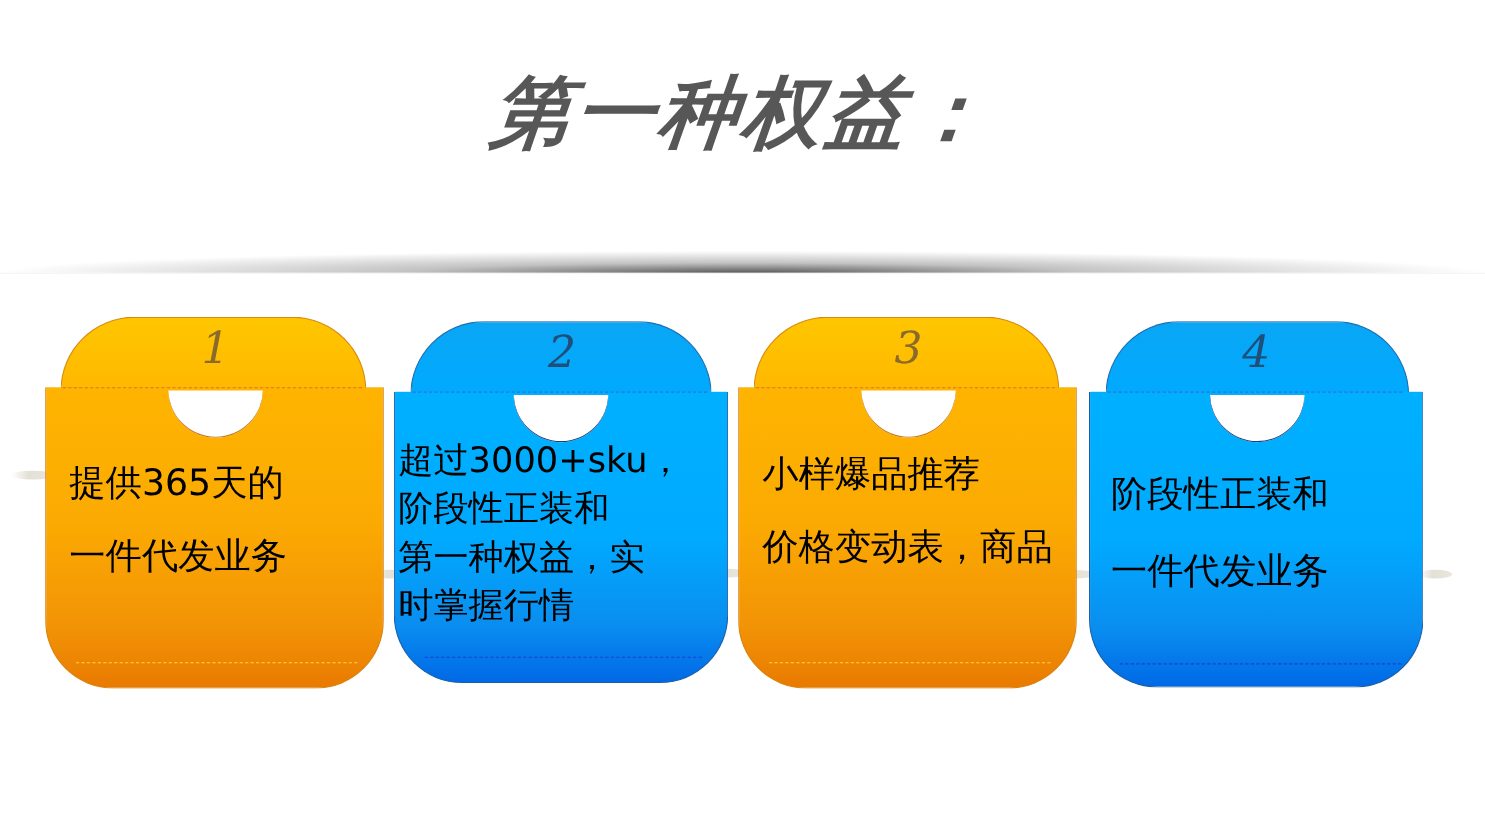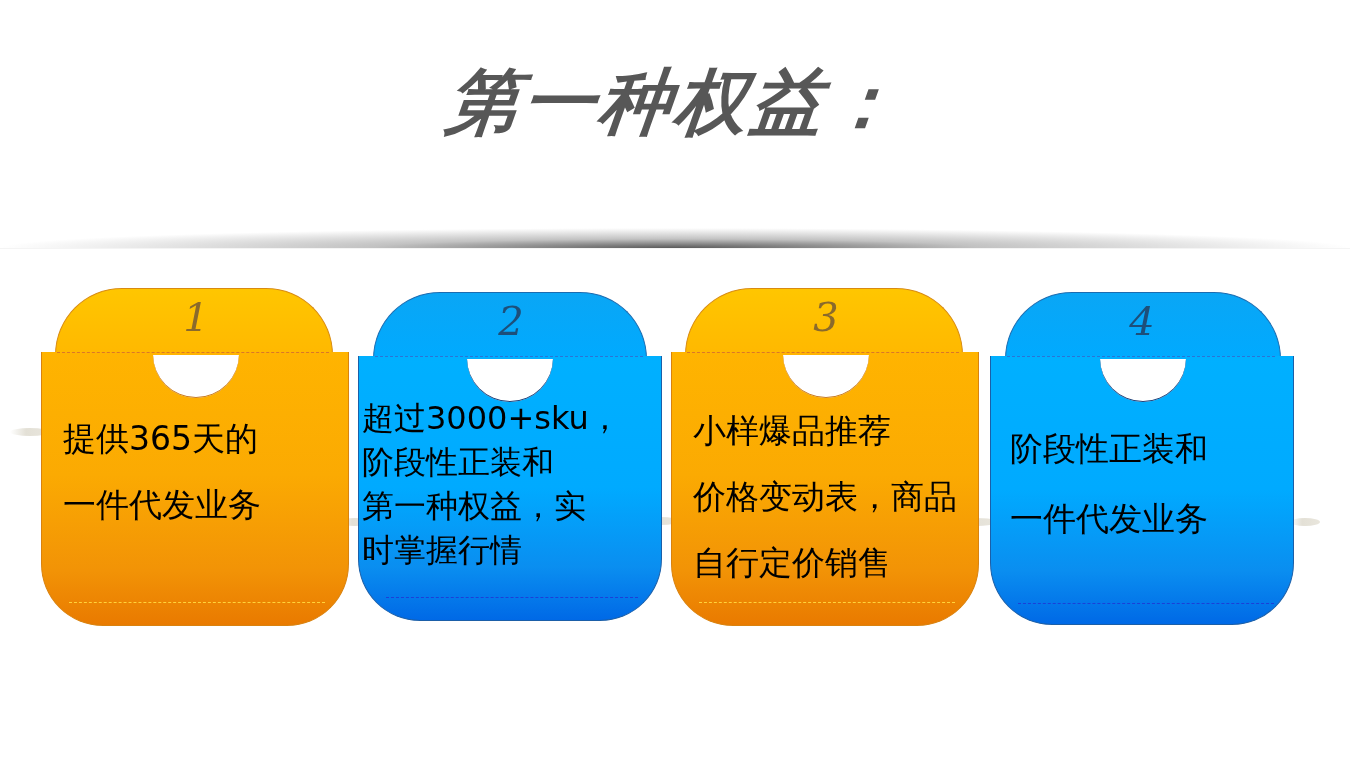--- a/index.html
+++ b/index.html
@@ -110,21 +110,20 @@
 
 <div class="card orange" style="left:671px; top:288px; width:310px; height:340px;">
   <div class="tab" style="left:14px; width:276px; height:66px;"></div>
   <div class="num" style="left:0; width:310px;">3</div>
   <div class="body" style="left:0; top:64px; width:306px; height:273px;"></div>
   <div class="dash-top" style="left:16px; top:64px; width:272px;"></div>
   <div class="notch" style="left:112px; top:67px;"></div>
   <div class="text" style="left:22px; top:110px; line-height:66px;">
     <div>小样爆品推荐</div>
     <div>价格变动表，商品</div>
-    <div>自行定价销售</div>
   </div>
   <div class="dash-bottom" style="left:28px; top:314px; width:256px;"></div>
 </div>
 
 <div class="card blue" style="left:990px; top:292px; width:308px; height:336px;">
   <div class="tab" style="left:15px; width:274px; height:66px;"></div>
   <div class="num" style="left:0; width:304px;">4</div>
   <div class="body" style="left:0; top:64px; width:302px; height:268px;"></div>
   <div class="dash-top" style="left:17px; top:64px; width:268px;"></div>
   <div class="notch" style="left:110px; top:67px;"></div>

